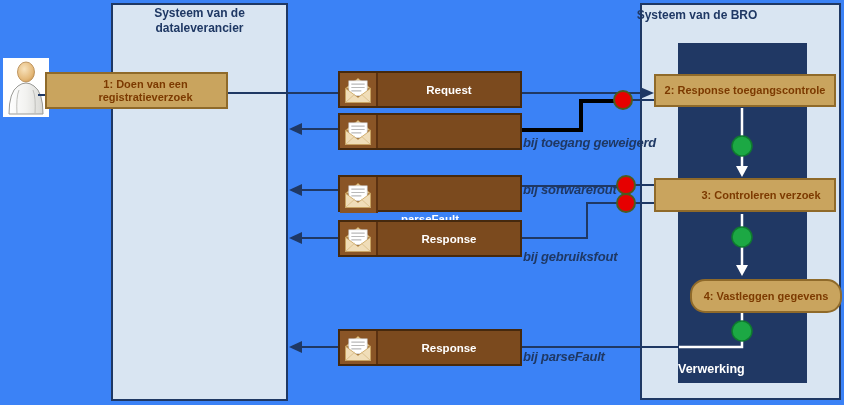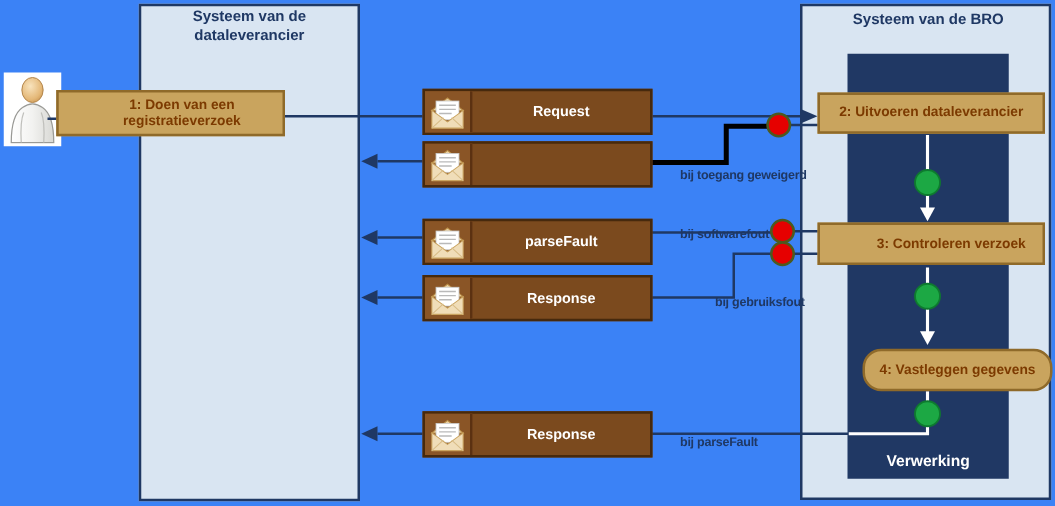--- a/index.html
+++ b/index.html
@@ -2,21 +2,21 @@
 <html><head>
 <meta charset="utf-8">
 <style>
   html,body{margin:0;padding:0;}
   body{font-family:"Liberation Sans",sans-serif;}
   #canvas{position:relative;width:844px;height:405px;background:#3b82f6;overflow:hidden;}
 
   .panel{position:absolute;background:#d9e5f2;border:2px solid #1f3864;box-sizing:border-box;z-index:1;}
   .panel-title{position:absolute;width:100%;text-align:center;font-weight:bold;font-size:12px;color:#1f3864;line-height:15px;z-index:2;}
   .navy-rect{position:absolute;background:#203864;z-index:2;}
-  .process-label{position:absolute;text-align:center;font-weight:bold;font-size:12.5px;color:#ffffff;z-index:4;}
+  .process-label{position:absolute;text-align:left;font-weight:bold;font-size:12.5px;color:#ffffff;z-index:4;}
 
   #lines{position:absolute;left:0;top:0;z-index:3;}
   .ln{stroke:#1f3864;stroke-width:2;fill:none;}
   .ln-black{stroke:#000000;stroke-width:4;fill:none;}
   .ln-white{stroke:#ffffff;stroke-width:2.5;fill:none;}
   .ah-navy{fill:#1f3864;stroke:none;}
   .ah-white{fill:#ffffff;stroke:none;}
   .dot-red{fill:#e60000;stroke:#4d5a1e;stroke-width:2;}
   .dot-green{fill:#1ca844;stroke:#0e7a2f;stroke-width:1.5;}
 
@@ -26,36 +26,36 @@
     display:flex;align-items:center;justify-content:center;text-align:center;
     font-weight:bold;font-size:11px;color:#7c3a00;line-height:13px;z-index:4;padding:0 6px;}
 
   .msg-box{position:absolute;width:184px;height:37px;background:#7b4a1e;border:2px solid #46290d;
     box-sizing:border-box;display:flex;z-index:4;}
   .msg-env{width:36px;flex:0 0 36px;background:#8a5526;border-right:2px solid #5b3111;
     display:flex;align-items:center;justify-content:center;}
   .msg-label{flex:1;display:flex;align-items:center;justify-content:center;
     color:#ffffff;font-weight:bold;font-size:11.5px;}
 
-  .annotation{position:absolute;font-size:10px;font-weight:bold;color:#1f3864;
-    letter-spacing:-0.2px;z-index:5;white-space:nowrap;padding-left:21px;}
+  .annotation{position:absolute;font-size:13px;font-weight:bold;font-style:italic;color:#1f3864;
+    letter-spacing:-0.2px;z-index:5;white-space:nowrap;}
 </style>
 </head>
 <body>
 
 <div id="canvas">
 
   <div class="panel" style="left:111px;top:3px;width:177px;height:398px;"></div>
   <div class="panel-title" style="left:111px;top:6px;width:177px;">
     <div>Systeem van de</div>
     <div>dataleverancier</div>
   </div>
 
   <div class="panel" style="left:640px;top:3px;width:201px;height:397px;"></div>
-  <div class="panel-title" style="left:641px;top:8px;width:162px;text-align:right;">Systeem van de BRO</div>
+  <div class="panel-title" style="left:616px;top:8px;width:162px;">Systeem van de BRO</div>
 
   <div class="navy-rect" style="left:678px;top:43px;width:129px;height:340px;"></div>
   <div class="process-label" style="left:678px;top:362px;width:129px;">Verwerking</div>
 
   <div class="actor-bg">
     <svg width="44" height="56" viewBox="0 0 44 56" style="margin:1px 0 0 1px;">
       <defs>
         <radialGradient id="headGrad" cx="40%" cy="35%" r="75%">
           <stop offset="0%" stop-color="#f8e3bd"></stop>
             <stop offset="70%" stop-color="#e4b878"></stop>
@@ -106,21 +106,21 @@
     <path class="ln-white" d="M742 108 V167"></path>
     <polygon class="ah-white" points="736,166 742,177 748,166"></polygon>
     <path class="ln-white" d="M742 214 V266"></path>
     <polygon class="ah-white" points="736,265 742,276 748,265"></polygon>
     <circle class="dot-green" cx="742" cy="146" r="10"></circle>
     <circle class="dot-green" cx="742" cy="237" r="10"></circle>
     <circle class="dot-green" cx="742" cy="331" r="10"></circle>
   </svg>
 
   <div class="step-box" style="left:45px;top:72px;width:183px;height:37px;padding-left:24px;">1: Doen van een registratieverzoek</div>
-  <div class="step-box" style="left:654px;top:74px;width:182px;height:33px;">2: Uitvoeren dataleverancier</div>
+  <div class="step-box" style="left:654px;top:74px;width:182px;height:33px;">2: Response toegangscontrole</div>
   <div class="step-box" style="left:654px;top:178px;width:182px;height:34px;padding-left:38px;">3:  Controleren verzoek</div>
   <div class="step-box" style="left:690px;top:279px;width:152px;height:34px;border-radius:15px;">4: Vastleggen gegevens</div>
 
   <div class="msg-box" style="left:338px;top:71px;">
     <div class="msg-env">
       <svg width="30" height="30" viewBox="0 0 36 36">
         <polygon points="3,16 18,4 33,16" fill="#e9cfa0" stroke="#b98c45" stroke-width="1"></polygon>
         <rect x="7" y="7" width="22" height="18" fill="#ffffff" stroke="#cccccc" stroke-width="0.8"></rect>
         <path d="M10 11 H26 M10 15 H26 M10 19 H22" stroke="#b9b9b9" stroke-width="1.4" fill="none"></path>
         <polygon points="3,16 18,27 33,16 33,33 3,33" fill="#f0ddb8" stroke="#c9a35f" stroke-width="1"></polygon>
@@ -135,21 +135,21 @@
       <svg width="30" height="30" viewBox="0 0 36 36">
         <polygon points="3,16 18,4 33,16" fill="#e9cfa0" stroke="#b98c45" stroke-width="1"></polygon>
         <rect x="7" y="7" width="22" height="18" fill="#ffffff" stroke="#cccccc" stroke-width="0.8"></rect>
         <path d="M10 11 H26 M10 15 H26 M10 19 H22" stroke="#b9b9b9" stroke-width="1.4" fill="none"></path>
         <polygon points="3,16 18,27 33,16 33,33 3,33" fill="#f0ddb8" stroke="#c9a35f" stroke-width="1"></polygon>
         <path d="M3 33 L14 23 M33 33 L22 23" stroke="#d8bc87" stroke-width="1" fill="none"></path>
       </svg>
     </div>
   </div>
 
-  <div class="msg-box" style="left:338px;top:175px;">
+  <div class="msg-box" style="left:338px;top:175px;flex-direction:column;">
     <div class="msg-env">
       <svg width="30" height="30" viewBox="0 0 36 36">
         <polygon points="3,16 18,4 33,16" fill="#e9cfa0" stroke="#b98c45" stroke-width="1"></polygon>
         <rect x="7" y="7" width="22" height="18" fill="#ffffff" stroke="#cccccc" stroke-width="0.8"></rect>
         <path d="M10 11 H26 M10 15 H26 M10 19 H22" stroke="#b9b9b9" stroke-width="1.4" fill="none"></path>
         <polygon points="3,16 18,27 33,16 33,33 3,33" fill="#f0ddb8" stroke="#c9a35f" stroke-width="1"></polygon>
         <path d="M3 33 L14 23 M33 33 L22 23" stroke="#d8bc87" stroke-width="1" fill="none"></path>
       </svg>
     </div>
     <div class="msg-label">parseFault</div>
@@ -176,16 +176,16 @@
         <path d="M10 11 H26 M10 15 H26 M10 19 H22" stroke="#b9b9b9" stroke-width="1.4" fill="none"></path>
         <polygon points="3,16 18,27 33,16 33,33 3,33" fill="#f0ddb8" stroke="#c9a35f" stroke-width="1"></polygon>
         <path d="M3 33 L14 23 M33 33 L22 23" stroke="#d8bc87" stroke-width="1" fill="none"></path>
       </svg>
     </div>
     <div class="msg-label">Response</div>
   </div>
 
   <div class="annotation" style="left:523px;top:135px;">bij toegang geweigerd</div>
   <div class="annotation" style="left:523px;top:182px;">bij softwarefout</div>
-  <div class="annotation" style="left:523px;top:237px;margin-left:28px;">bij gebruiksfout</div>
+  <div class="annotation" style="left:523px;top:249px;">bij gebruiksfout</div>
   <div class="annotation" style="left:523px;top:349px;">bij parseFault</div>
 
 </div>
 
 </body></html>

